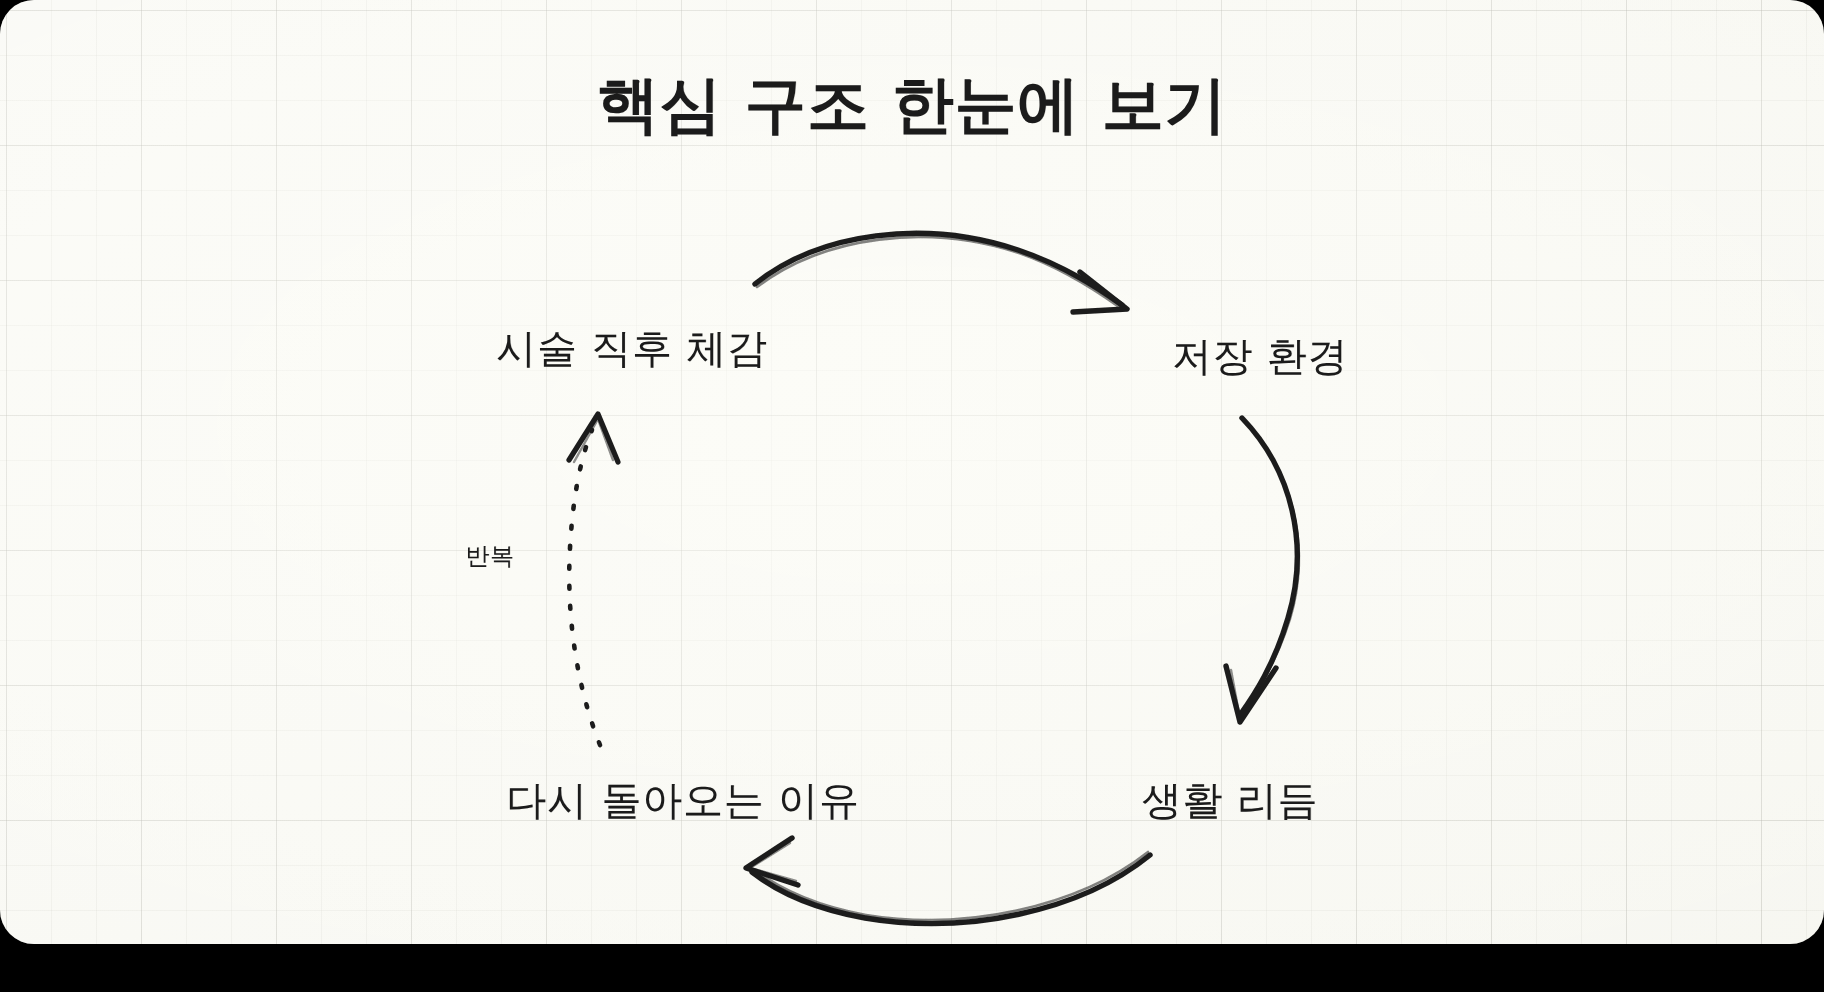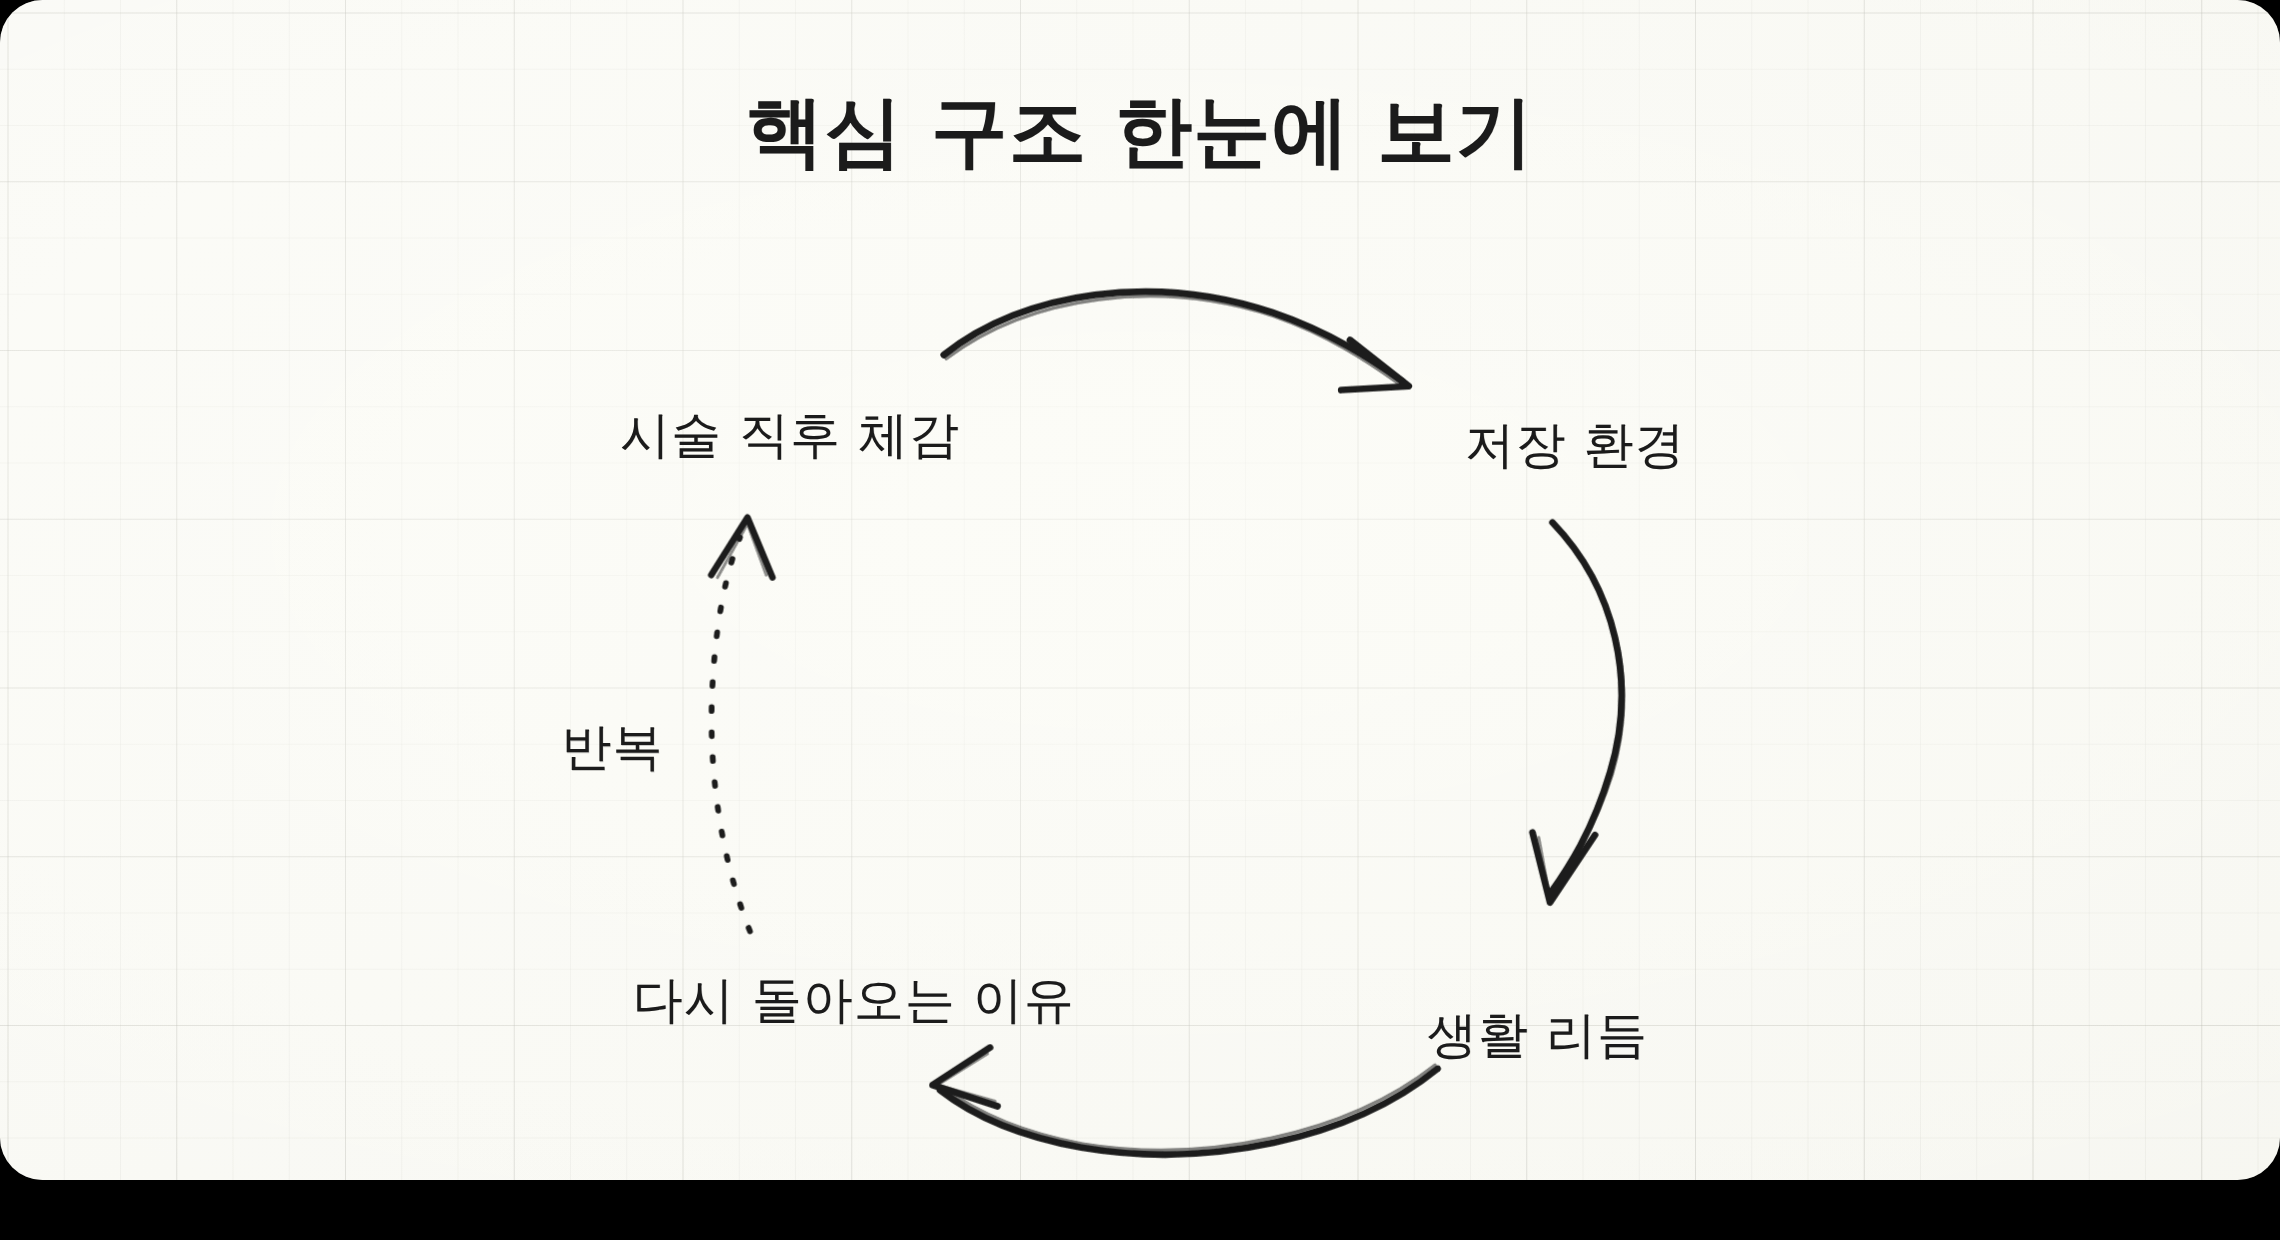--- a/index.html
+++ b/index.html
@@ -48,26 +48,26 @@
     font-size:62px;
     font-weight:700;
     letter-spacing:0.01em;
     left:50%; top:105px;
   }
 
   .node{ font-size:40px; }
 
   #node-top-left   { left:632px; top:348px; }
   #node-right      { left:1212px; top:356px;margin-left:48px; }
-  #node-bottom-right{ left:1230px; top:800px;margin-top:28px; }
+  #node-bottom-right{ left:1230px; top:800px; }
   #node-bottom-left{ left:683px; top:800px; }
 
   #repeat-label{
-    font-size:40px;
-    left:490px; top:598px;
+    font-size:24px;
+    left:490px; top:556px;
   }
 </style>
 </head>
 <body>
 
 <div id="card">
 
   <div id="paper-tint"></div>
 
   <div class="label" id="title">핵심 구조 한눈에 보기</div>

